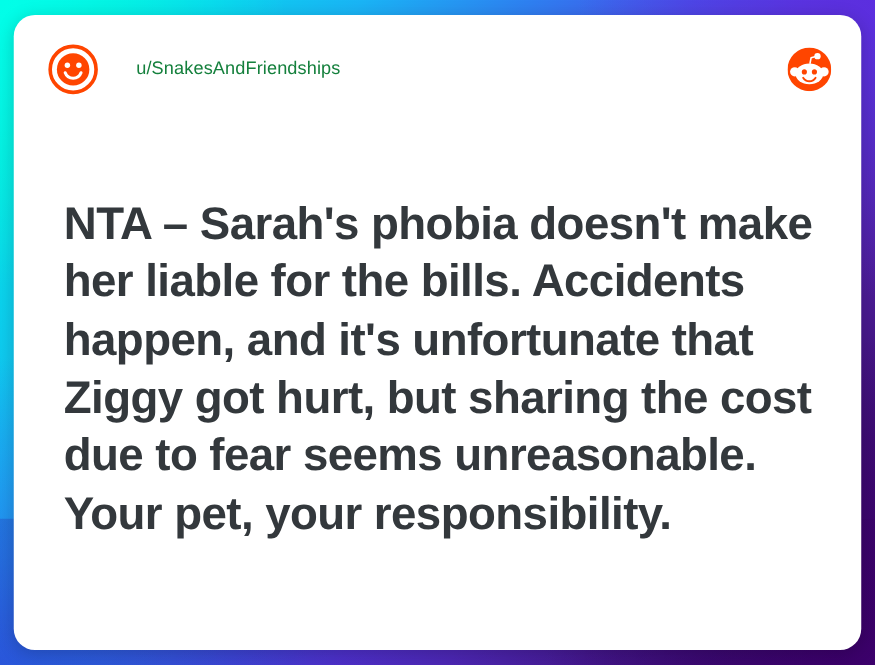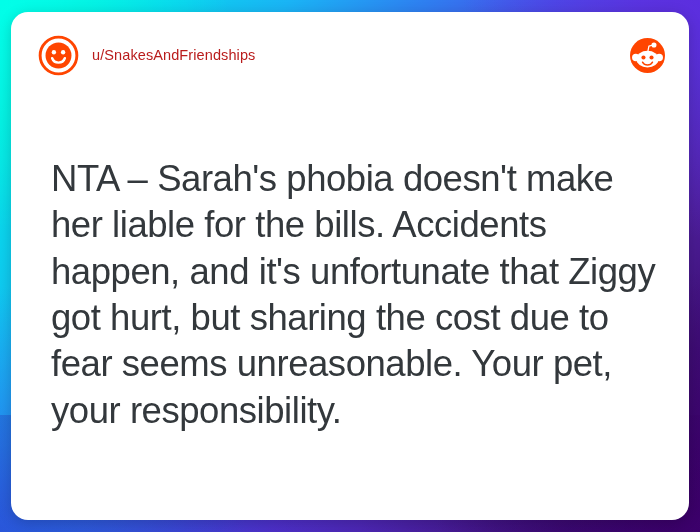--- a/index.html
+++ b/index.html
@@ -76,23 +76,23 @@
   }
 
   .avatar {
     width: 41px;
     height: 41px;
     flex: 0 0 41px;
     display: block;
   }
 
   .username {
-    margin-left: 13px;
+    margin-left: 30px;
     font-size: 14.5px;
-    color: #b91c1c;
+    color: #15803d;
     letter-spacing: 0.1px;
     font-weight: 400;
     white-space: nowrap;
   }
 
   .spacer { flex: 1 1 auto; }
 
   .reddit-logo {
     width: 35px;
     height: 35px;
@@ -105,21 +105,21 @@
     left: 0;
     top: 86px;
     right: 0;
     padding: 58px 24px 0 40px;
   }
 
   .post-text {
     font-size: 36.5px;
     line-height: 1.27;
     color: #33383c;
-    font-weight: 400;
+    font-weight: 700;
     letter-spacing: -0.45px;
     white-space: pre-wrap;
     word-break: normal;
   }
 </style>
 </head>
 <body>
 
 <div class="bg-overlay tl"></div>
 <div class="bg-overlay tr"></div>

